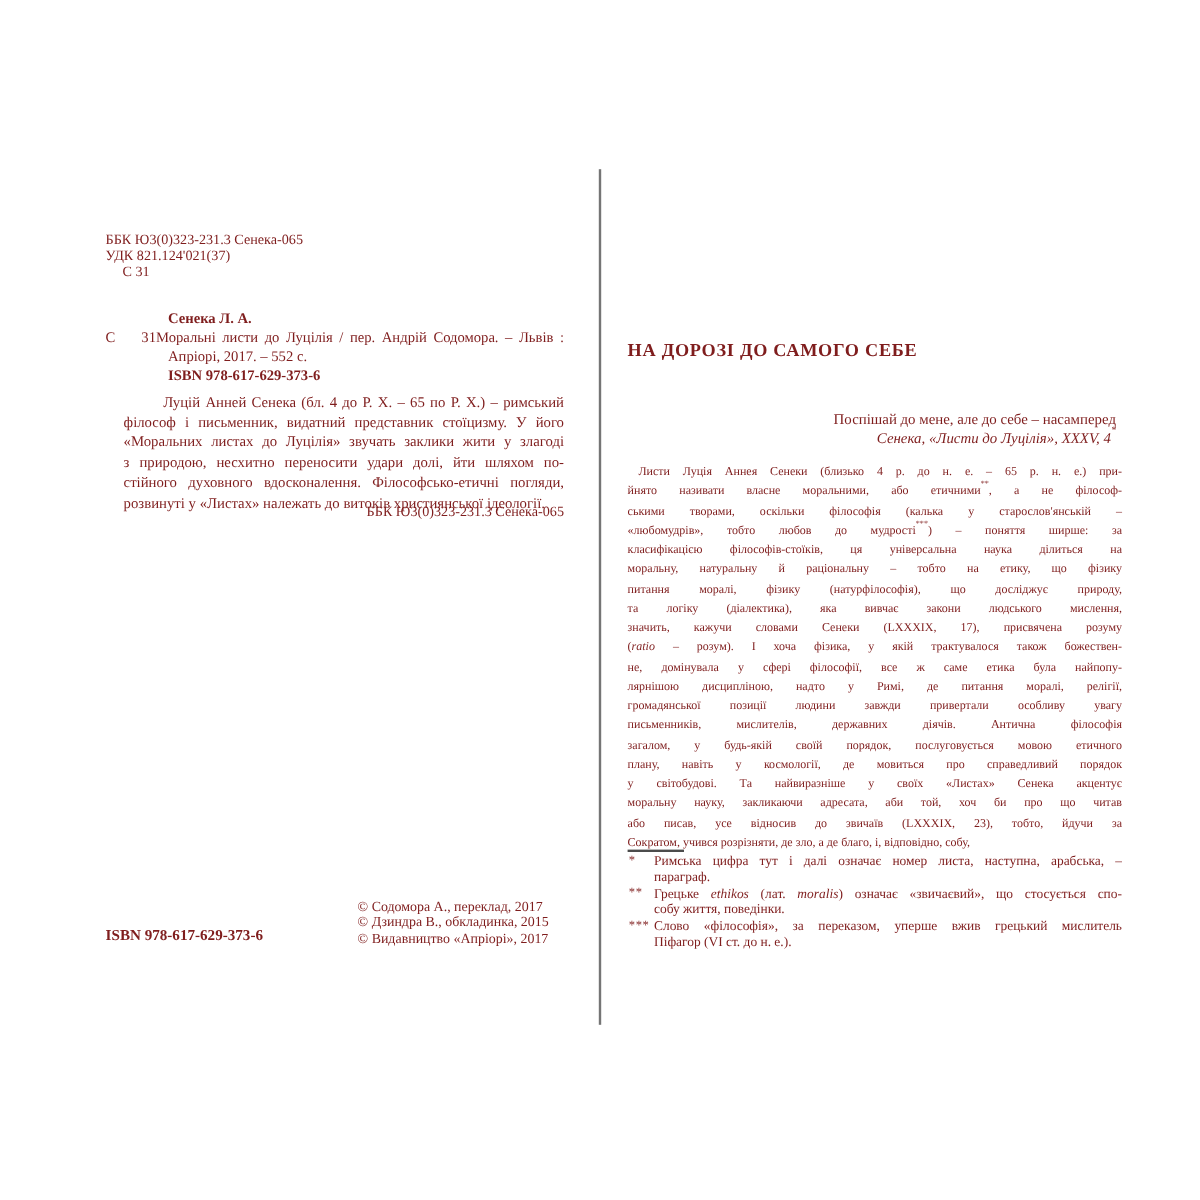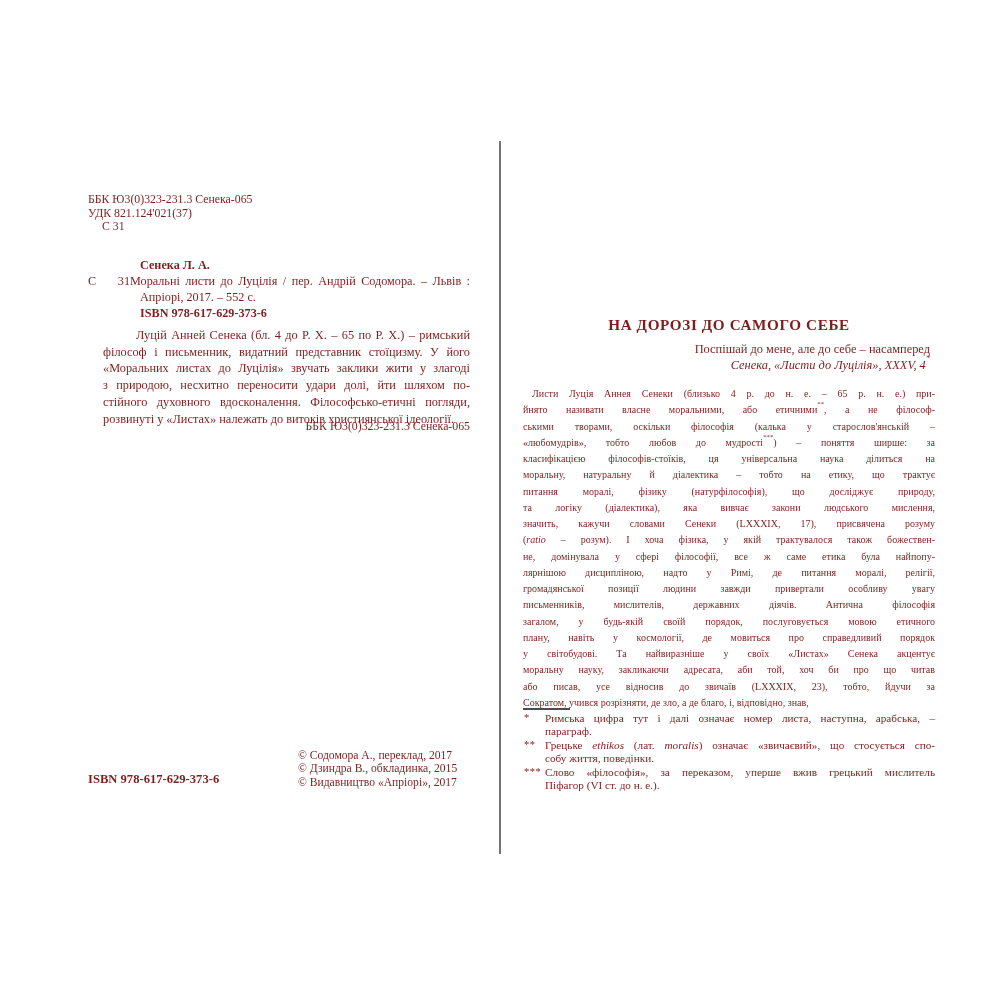--- a/index.html
+++ b/index.html
@@ -28,21 +28,21 @@
 
   .annotation{left:103px;top:327px;width:367px;font-size:12.3px;line-height:16.7px;}
   .annotation .jline:first-child{text-indent:33px;}
 
   .bbk-footer{left:103px;top:419px;width:367px;text-align:right;font-size:11.8px;}
 
   .isbn-bottom{left:88px;top:772px;font-size:12.6px;}
   .copyright{left:298px;top:749px;font-size:11.6px;line-height:13.3px;}
 
   
-  .chapter-title{left:523px;top:316px;width:412px;text-align:center;
+  .chapter-title{left:523px;top:284px;width:412px;text-align:left;
     font-size:15.2px;font-weight:bold;letter-spacing:.6px;}
 
   .epigraph{left:523px;top:341px;width:407px;text-align:right;
     font-size:12.4px;line-height:16.4px;}
 
   .body-par{left:523px;top:386px;width:412px;font-size:10px;line-height:16.25px;}
   .body-par .jline:first-child{text-indent:9px;}
 
   .jline{text-align:justify;text-align-last:justify;}
   .jline.last{text-align-last:left;}
@@ -106,35 +106,35 @@
       <div>Поспішай до мене, але до себе – насамперед</div>
       <div class="italic">Сенека, «Листи до Луцілія», XXXV, 4<sup>*</sup></div>
     </div>
 
     <div class="abs body-par">
         <div class="jline">Листи Луція Аннея Сенеки (близько 4 р. до н. е. – 65 р. н. е.) при-</div>
         <div class="jline">йнято називати власне моральними, або етичними<sup>**</sup>, а не філософ-</div>
         <div class="jline">ськими творами, оскільки філософія (калька у старослов'янській –</div>
         <div class="jline">«любомудрів», тобто любов до мудрості<sup>***</sup>) – поняття ширше: за</div>
         <div class="jline">класифікацією філософів-стоїків, ця універсальна наука ділиться на</div>
-        <div class="jline">моральну, натуральну й діалектика – тобто на етику, що трактує</div>
+        <div class="jline">моральну, натуральну й раціональну – тобто на етику, що фізику</div>
         <div class="jline">питання моралі, фізику (натурфілософія), що досліджує природу,</div>
         <div class="jline">та логіку (діалектика), яка вивчає закони людського мислення,</div>
         <div class="jline">значить, кажучи словами Сенеки (LXXXIX, 17), присвячена розуму</div>
         <div class="jline">(<i>ratio</i> – розум). І хоча фізика, у якій трактувалося також божествен-</div>
         <div class="jline">не, домінувала у сфері філософії, все ж саме етика була найпопу-</div>
         <div class="jline">лярнішою дисципліною, надто у Римі, де питання моралі, релігії,</div>
         <div class="jline">громадянської позиції людини завжди привертали особливу увагу</div>
         <div class="jline">письменників, мислителів, державних діячів. Антична філософія</div>
         <div class="jline">загалом, у будь-якій своїй порядок, послуговується мовою етичного</div>
         <div class="jline">плану, навіть у космології, де мовиться про справедливий порядок</div>
         <div class="jline">у світобудові. Та найвиразніше у своїх «Листах» Сенека акцентує</div>
         <div class="jline">моральну науку, закликаючи адресата, аби той, хоч би про що читав</div>
         <div class="jline">або писав, усе відносив до звичаїв (LXXXIX, 23), тобто, йдучи за</div>
-        <div class="jline last">Сократом, учився розрізняти, де зло, а де благо, і, відповідно, знав,</div>
+        <div class="jline last">Сократом, учився розрізняти, де зло, а де благо, і, відповідно, собу,</div>
       </div>
 
     <div class="abs fn-rule"></div>
 
     <div class="abs footnotes">
       <div class="fn">
         <span class="fn-marker">*</span>
         <div>
             <div class="jline">Римська цифра тут і далі означає номер листа, наступна, арабська, –</div>
             <div class="jline last">параграф.</div>

